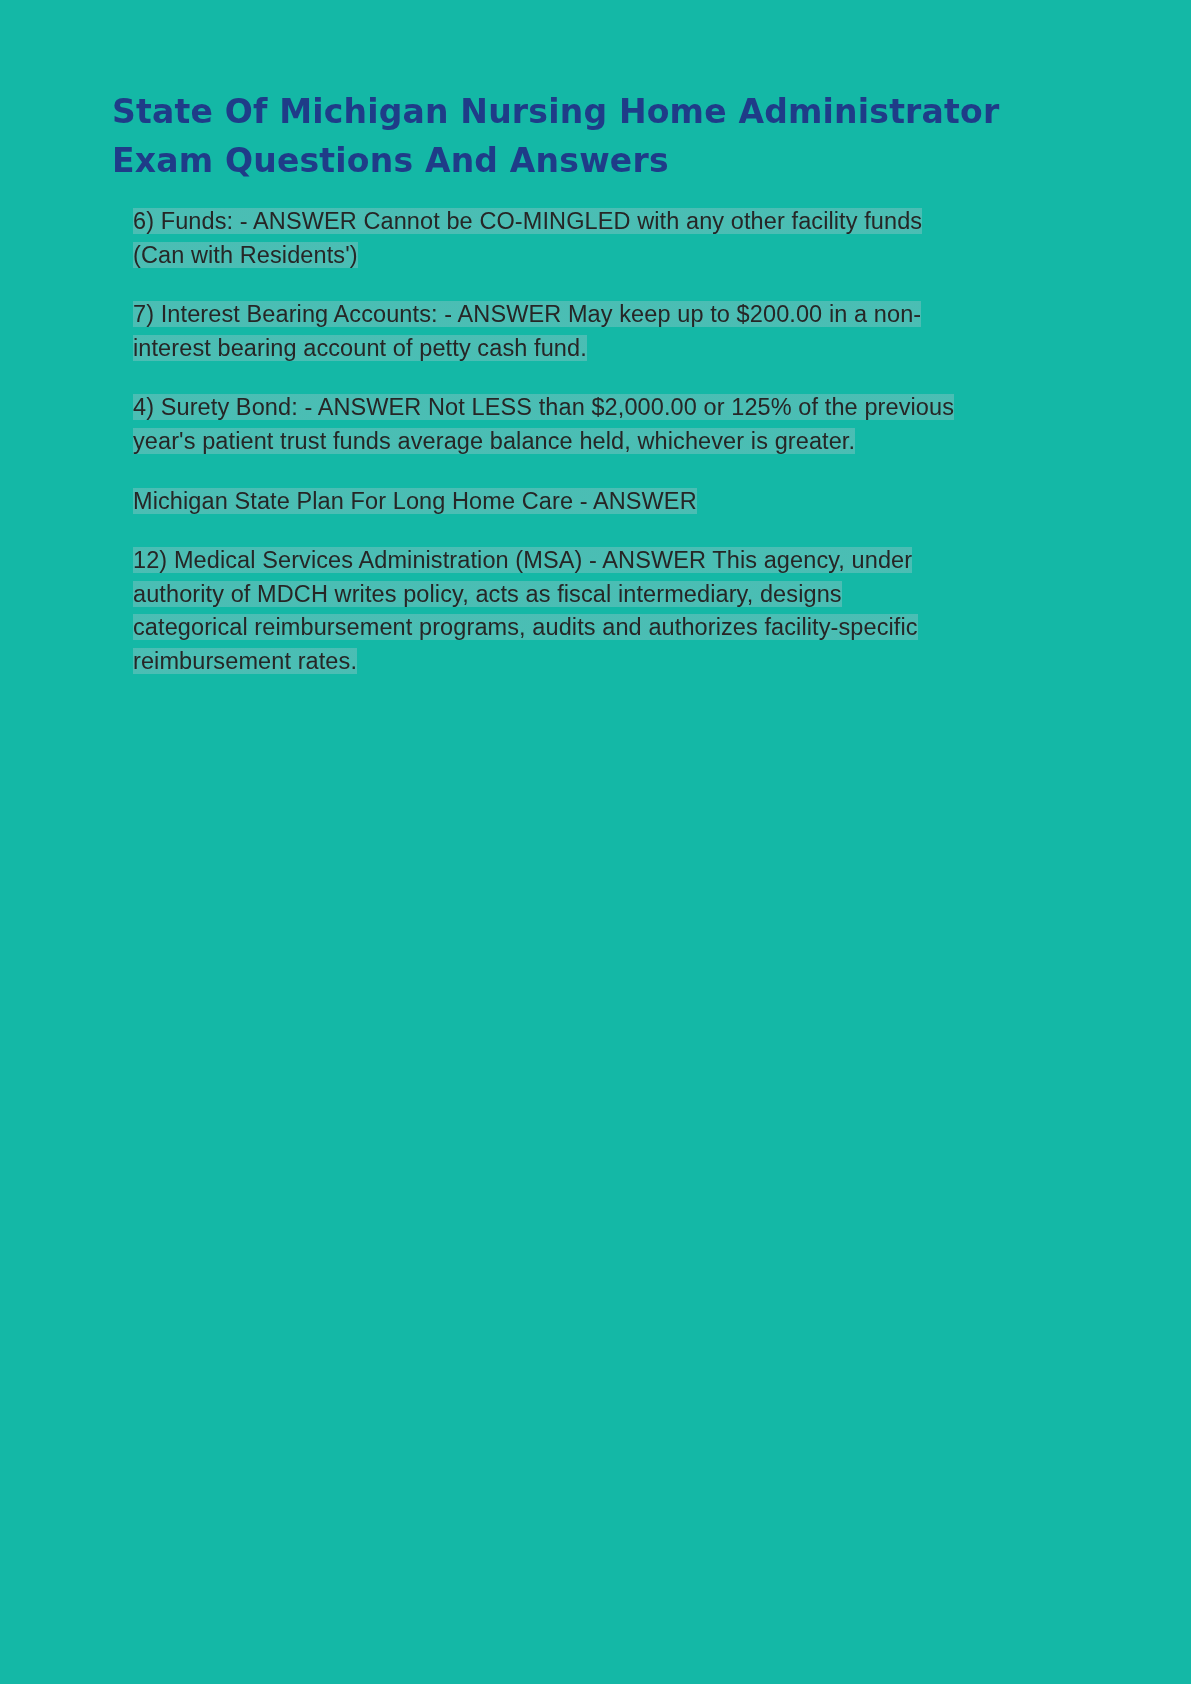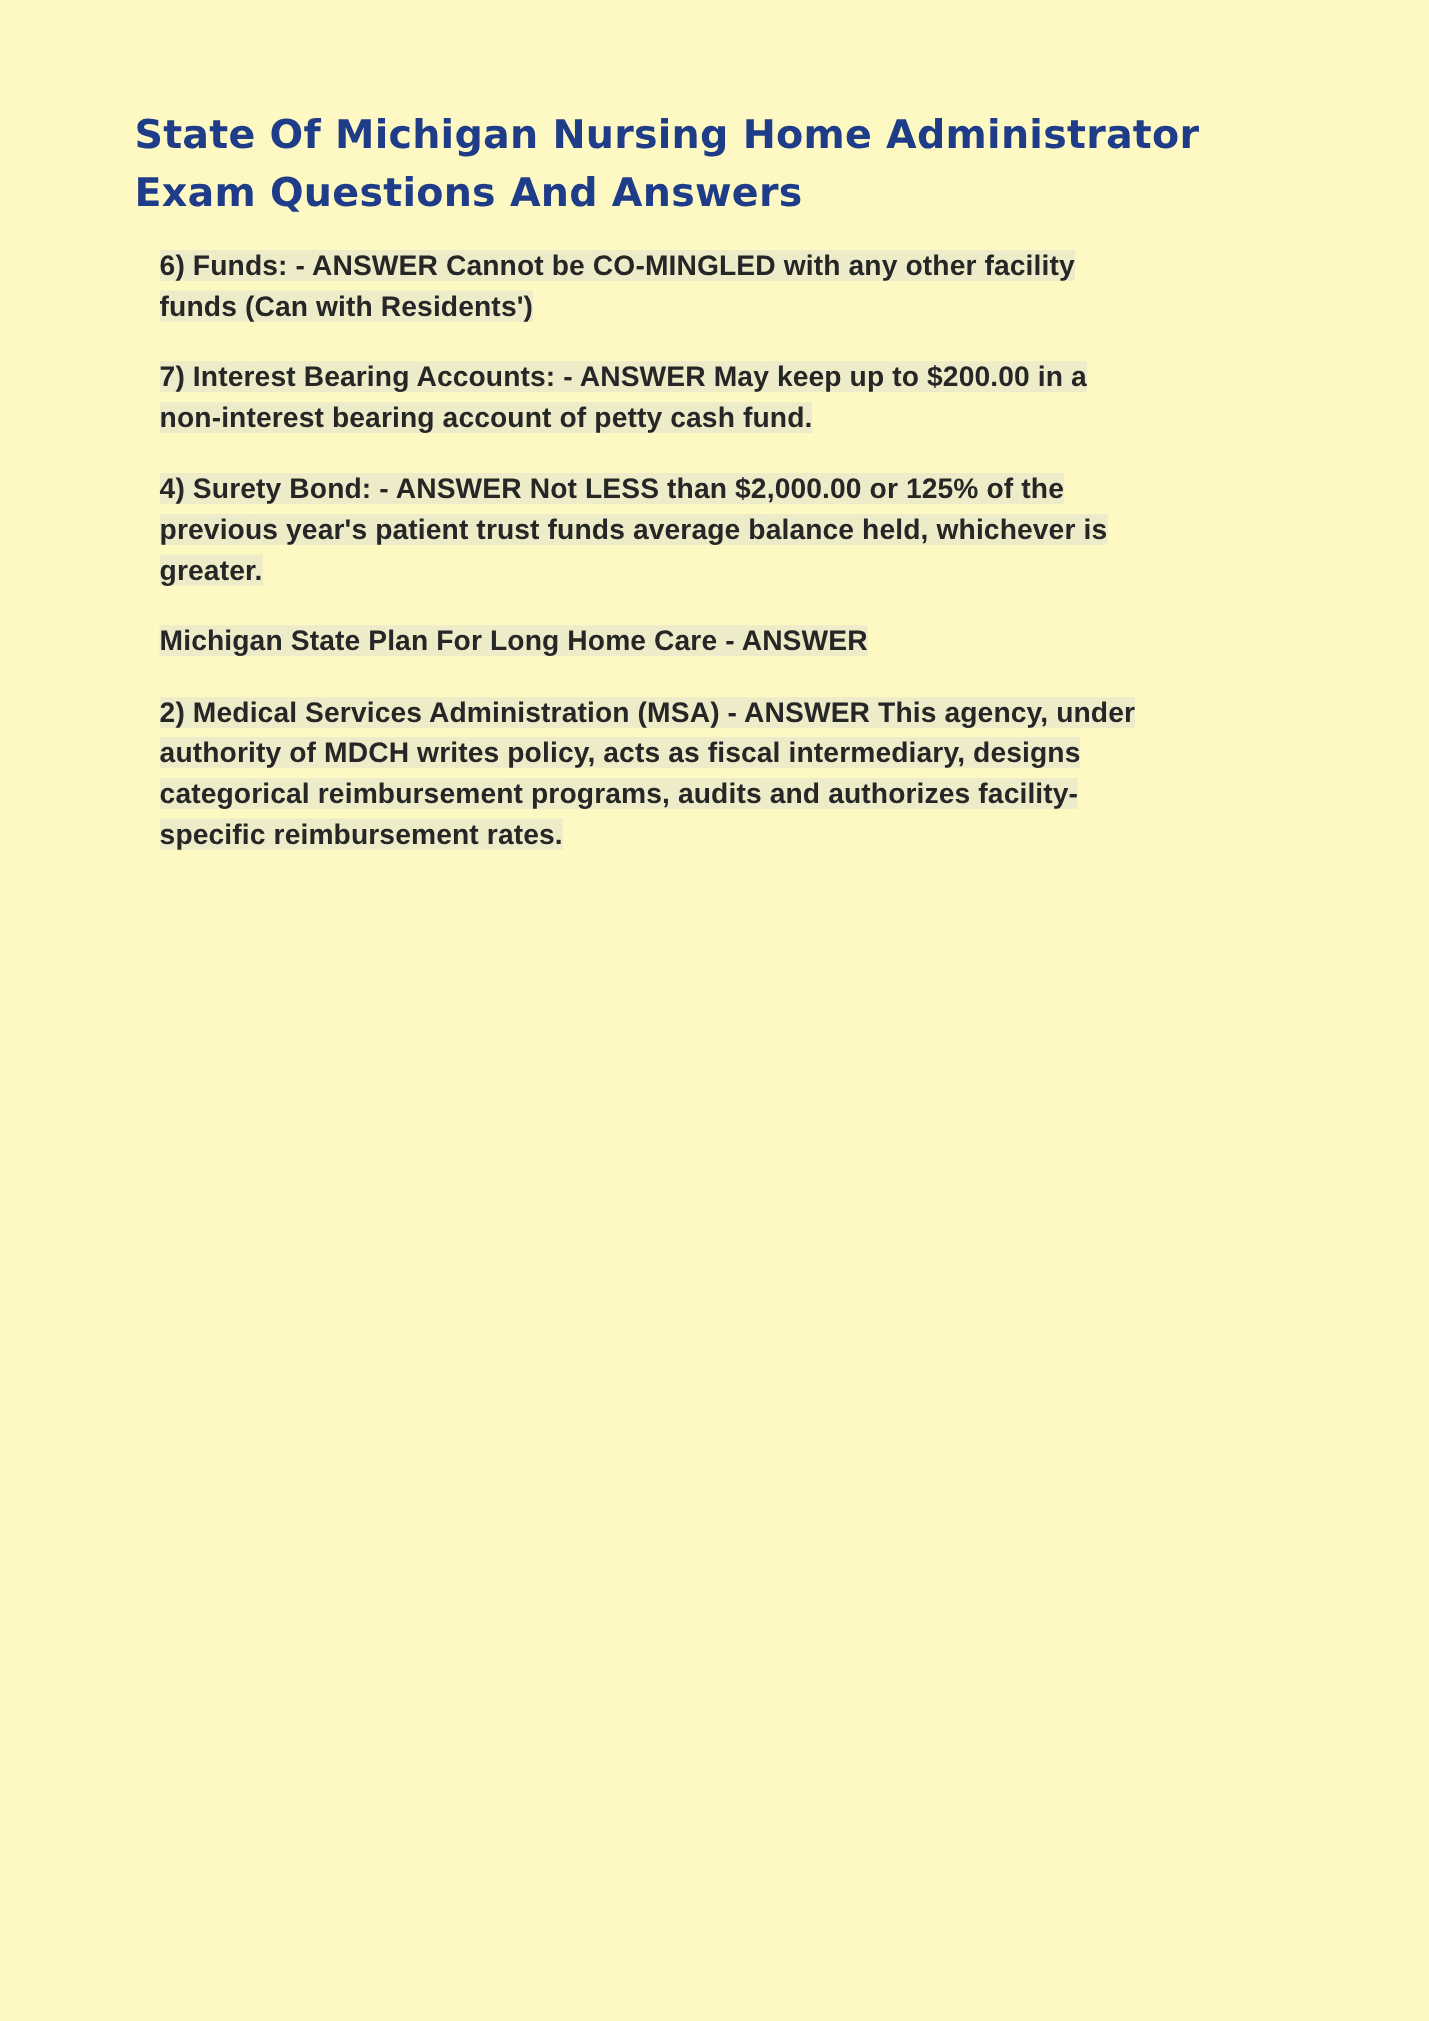--- a/index.html
+++ b/index.html
@@ -13,40 +13,39 @@
     font-family: "Liberation Sans", sans-serif;
     color: #222222;
     position: relative;
     overflow: hidden;
   }
   .page {
     position: absolute;
     top: 0; left: 0;
     width: 1191px;
     height: 1684px;
-    background: #fef9c3;
+    background: #14b8a6;
   }
   .doc-title {
     position: absolute;
     left: 112px;
     top: 66px;
     width: 900px;
     font-size: 33px;
     font-weight: bold;
     line-height: 1.48;
     color: #1F3C88;
     letter-spacing: 0.2px;
     font-family: "DejaVu Sans", sans-serif;
   }
   .body-block {
     position: absolute;
     left: 133px;
     top: 205px;
     width: 828px;
-    font-weight: bold;
   }
   .para {
     font-size: 23.5px;
     line-height: 1.43;
     color: #262626;
     margin: 0 0 26px 0;
     font-family: "Liberation Sans", sans-serif;
     letter-spacing: 0.1px;
   }
   .para:last-child { margin-bottom: 0; }
@@ -62,16 +61,16 @@
 
 <div class="page">
 
   <h1 class="doc-title">State Of Michigan Nursing Home Administrator Exam Questions And Answers</h1>
 
   <div class="body-block">
     <p class="para"><span class="hl">6) Funds: -  ANSWER  Cannot be CO-MINGLED with any other facility funds (Can with Residents')</span></p>
     <p class="para"><span class="hl">7) Interest Bearing Accounts: -  ANSWER  May keep up to $200.00 in a non-interest bearing account of petty cash fund.</span></p>
     <p class="para"><span class="hl">4) Surety Bond: -  ANSWER  Not LESS than $2,000.00 or 125% of the previous year's patient trust funds average balance held, whichever is greater.</span></p>
     <p class="para"><span class="hl">Michigan State Plan For Long Home Care -  ANSWER</span></p>
-    <p class="para"><span class="hl">2) Medical Services Administration (MSA) -  ANSWER  This agency, under authority of MDCH writes policy, acts as fiscal intermediary, designs categorical reimbursement programs, audits and authorizes facility-specific reimbursement rates.</span></p>
+    <p class="para"><span class="hl">12) Medical Services Administration (MSA) -  ANSWER  This agency, under authority of MDCH writes policy, acts as fiscal intermediary, designs categorical reimbursement programs, audits and authorizes facility-specific reimbursement rates.</span></p>
   </div>
 
 </div>
 
 </body></html>

